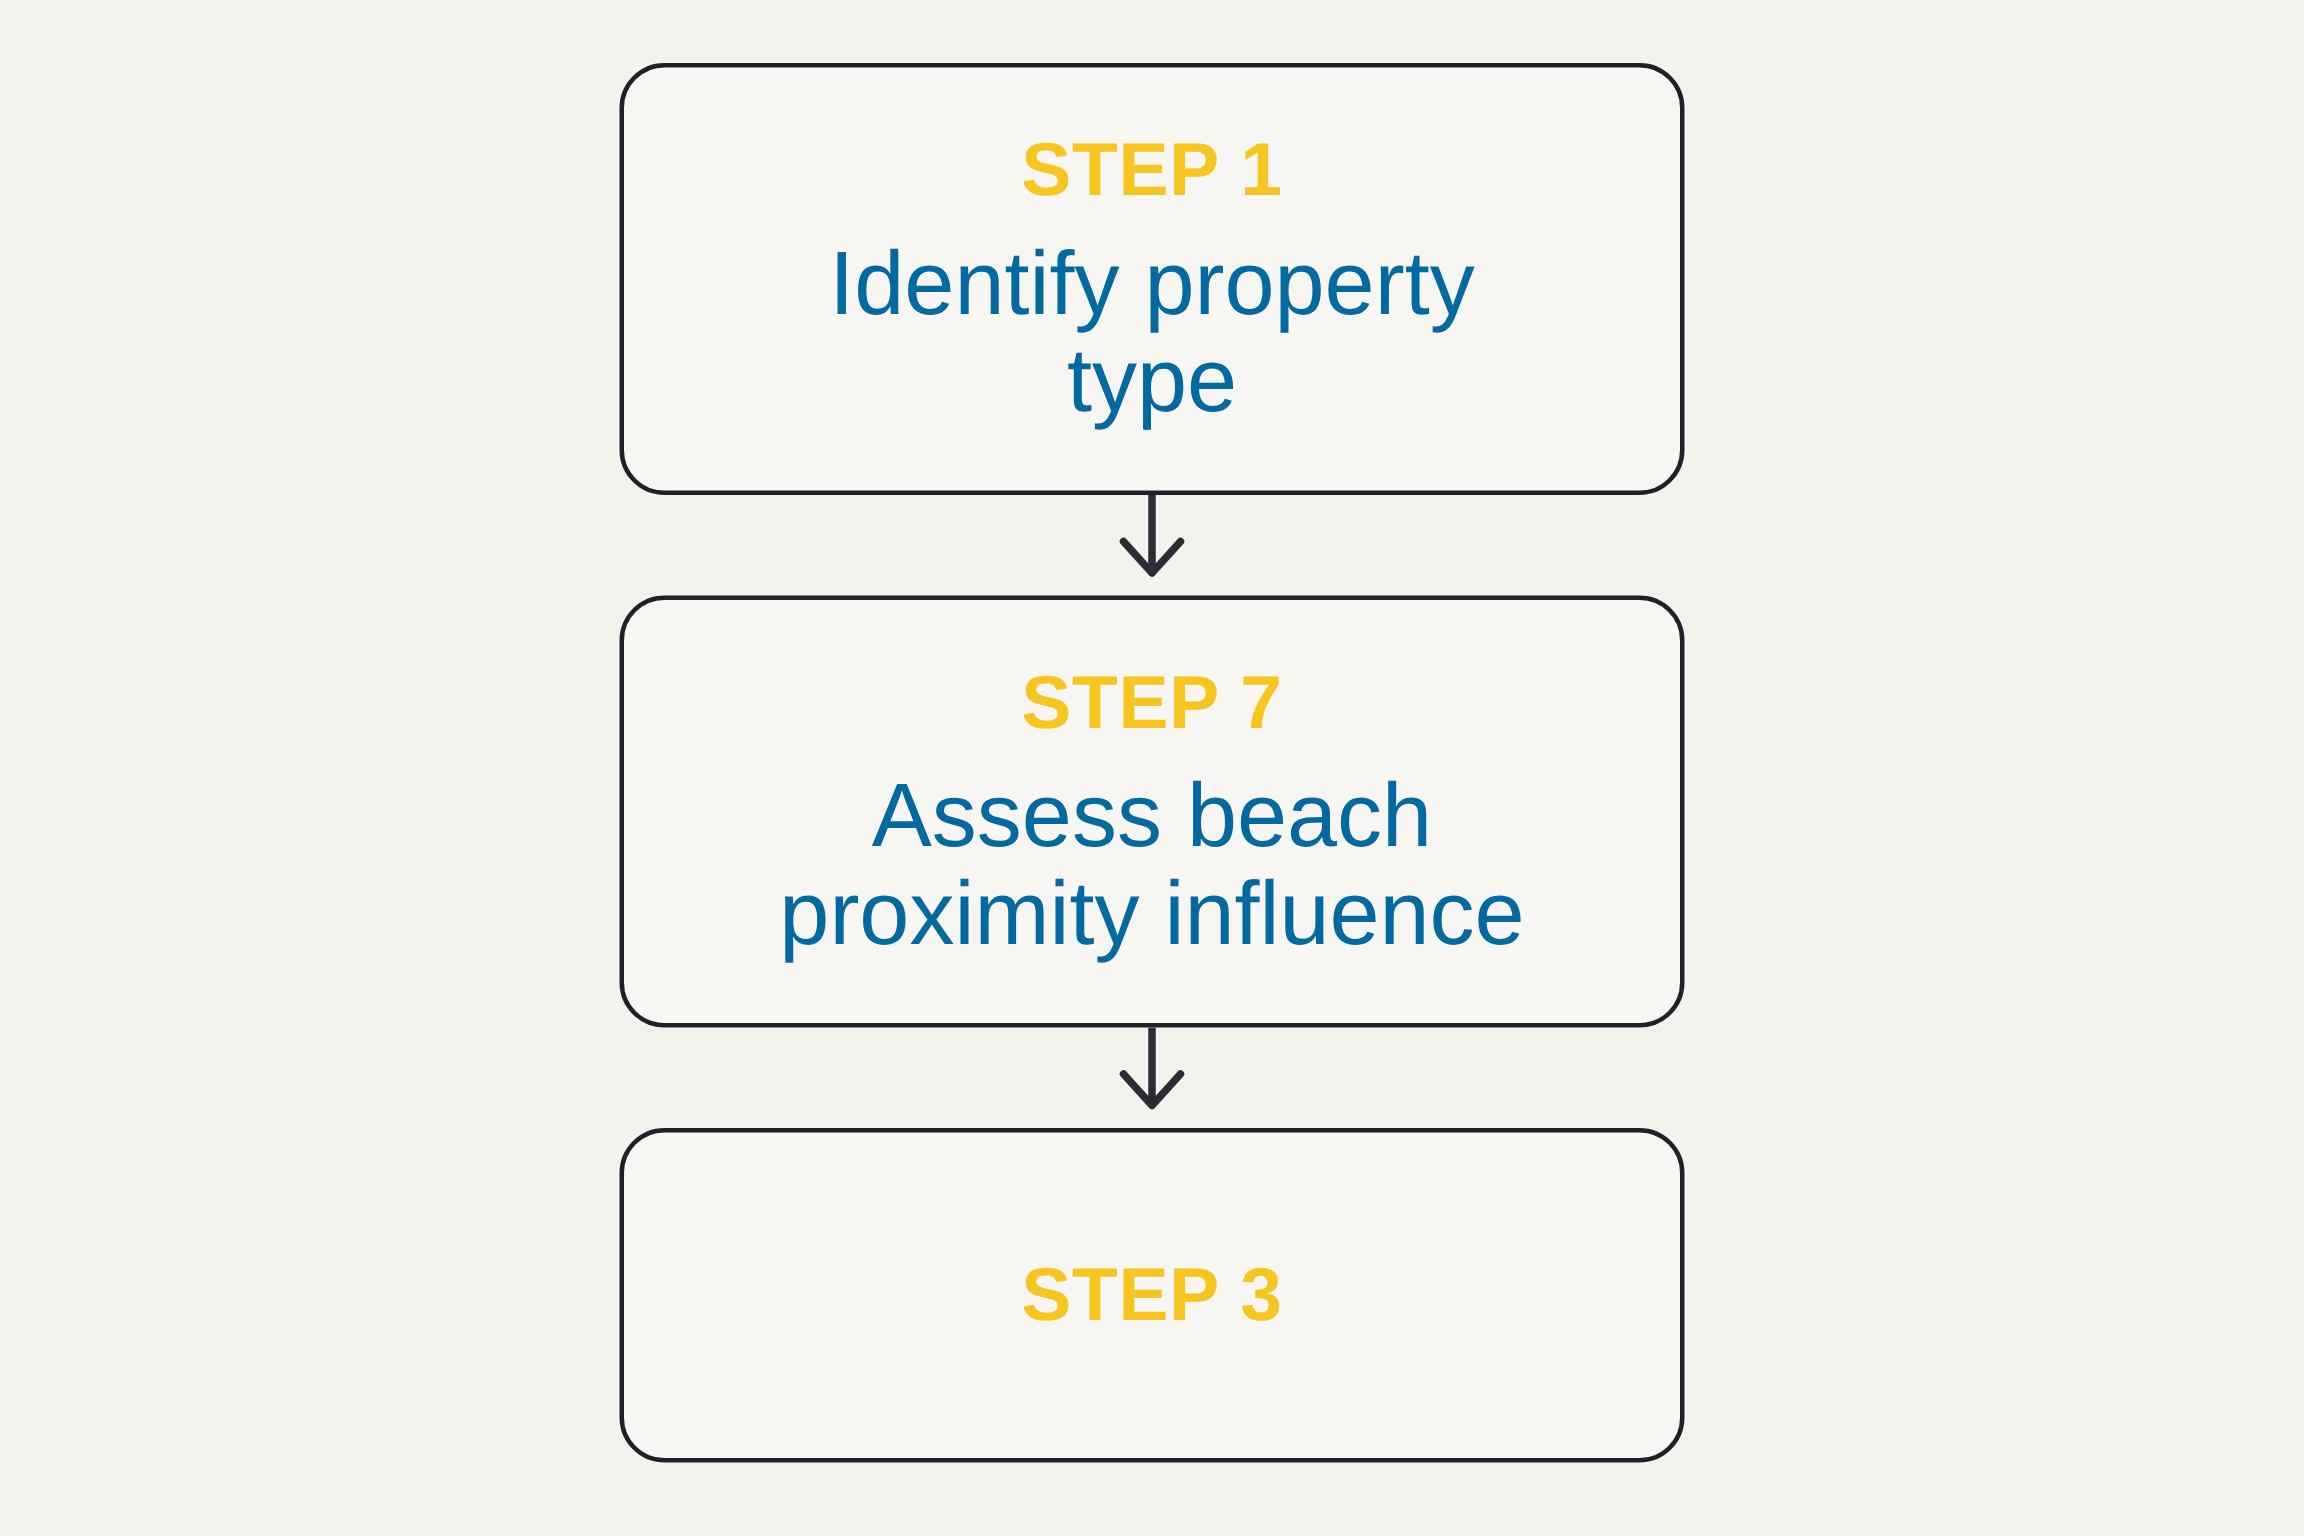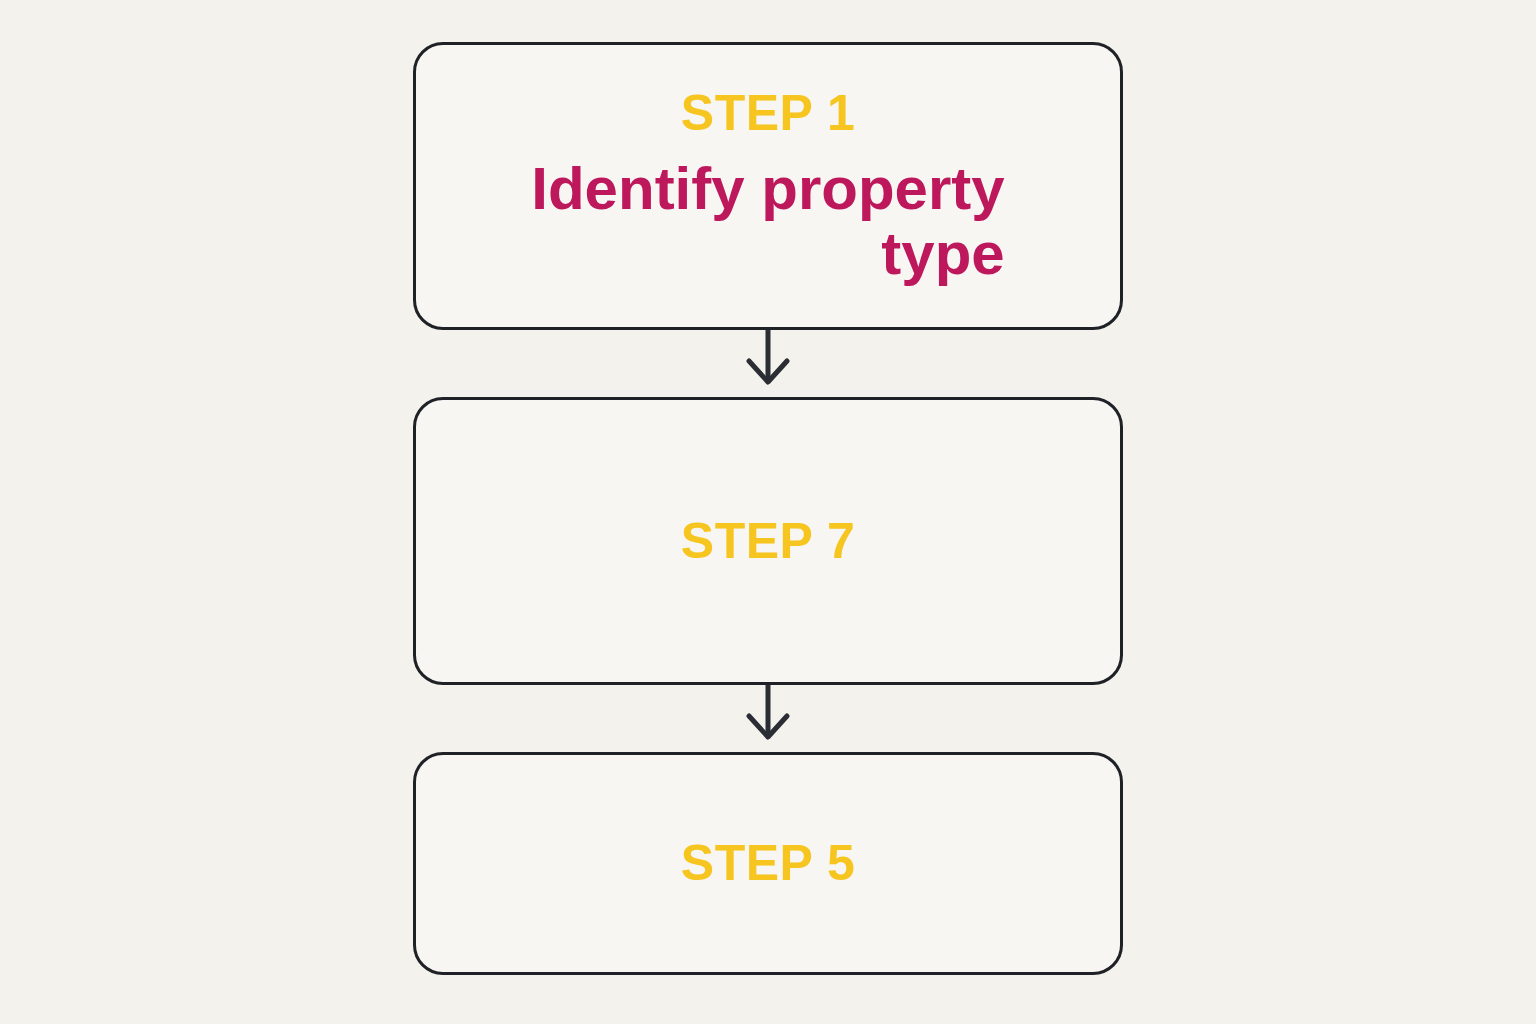--- a/index.html
+++ b/index.html
@@ -42,25 +42,25 @@
   }
   .step-label {
     color: #F6C520;
     font-size: 50px;
     font-weight: 700;
     letter-spacing: 0.5px;
     line-height: 1.1;
     text-align: center;
   }
   .step-desc {
-    color: #be185d;
+    color: #0369a1;
     font-size: 60px;
-    font-weight: 700;
+    font-weight: 400;
     line-height: 1.08;
-    text-align: right;
+    text-align: center;
     white-space: pre-line;
   }
   .arrow-wrap {
     height: 67px;
     flex: none;
     display: flex;
     justify-content: center;
     align-items: flex-start;
   }
   .arrow-wrap svg {
@@ -80,26 +80,28 @@
 
   <div class="arrow-wrap">
     <svg width="48" height="60" viewBox="0 0 48 60">
       <line x1="24" y1="0" x2="24" y2="51" stroke="#2A2D33" stroke-width="5"></line>
       <polyline points="5,31 24,52 43,31" fill="none" stroke="#2A2D33" stroke-width="5" stroke-linejoin="round" stroke-linecap="round"></polyline>
     </svg>
   </div>
 
   <div class="box">
     <div class="step-label">STEP 7</div>
+    <div class="step-desc">Assess beach
+proximity influence</div>
   </div>
 
   <div class="arrow-wrap">
     <svg width="48" height="60" viewBox="0 0 48 60">
       <line x1="24" y1="0" x2="24" y2="51" stroke="#2A2D33" stroke-width="5"></line>
       <polyline points="5,31 24,52 43,31" fill="none" stroke="#2A2D33" stroke-width="5" stroke-linejoin="round" stroke-linecap="round"></polyline>
     </svg>
   </div>
 
   <div class="box short">
-    <div class="step-label">STEP 5</div>
+    <div class="step-label">STEP 3</div>
   </div>
 
 </div>
 
 </body></html>

